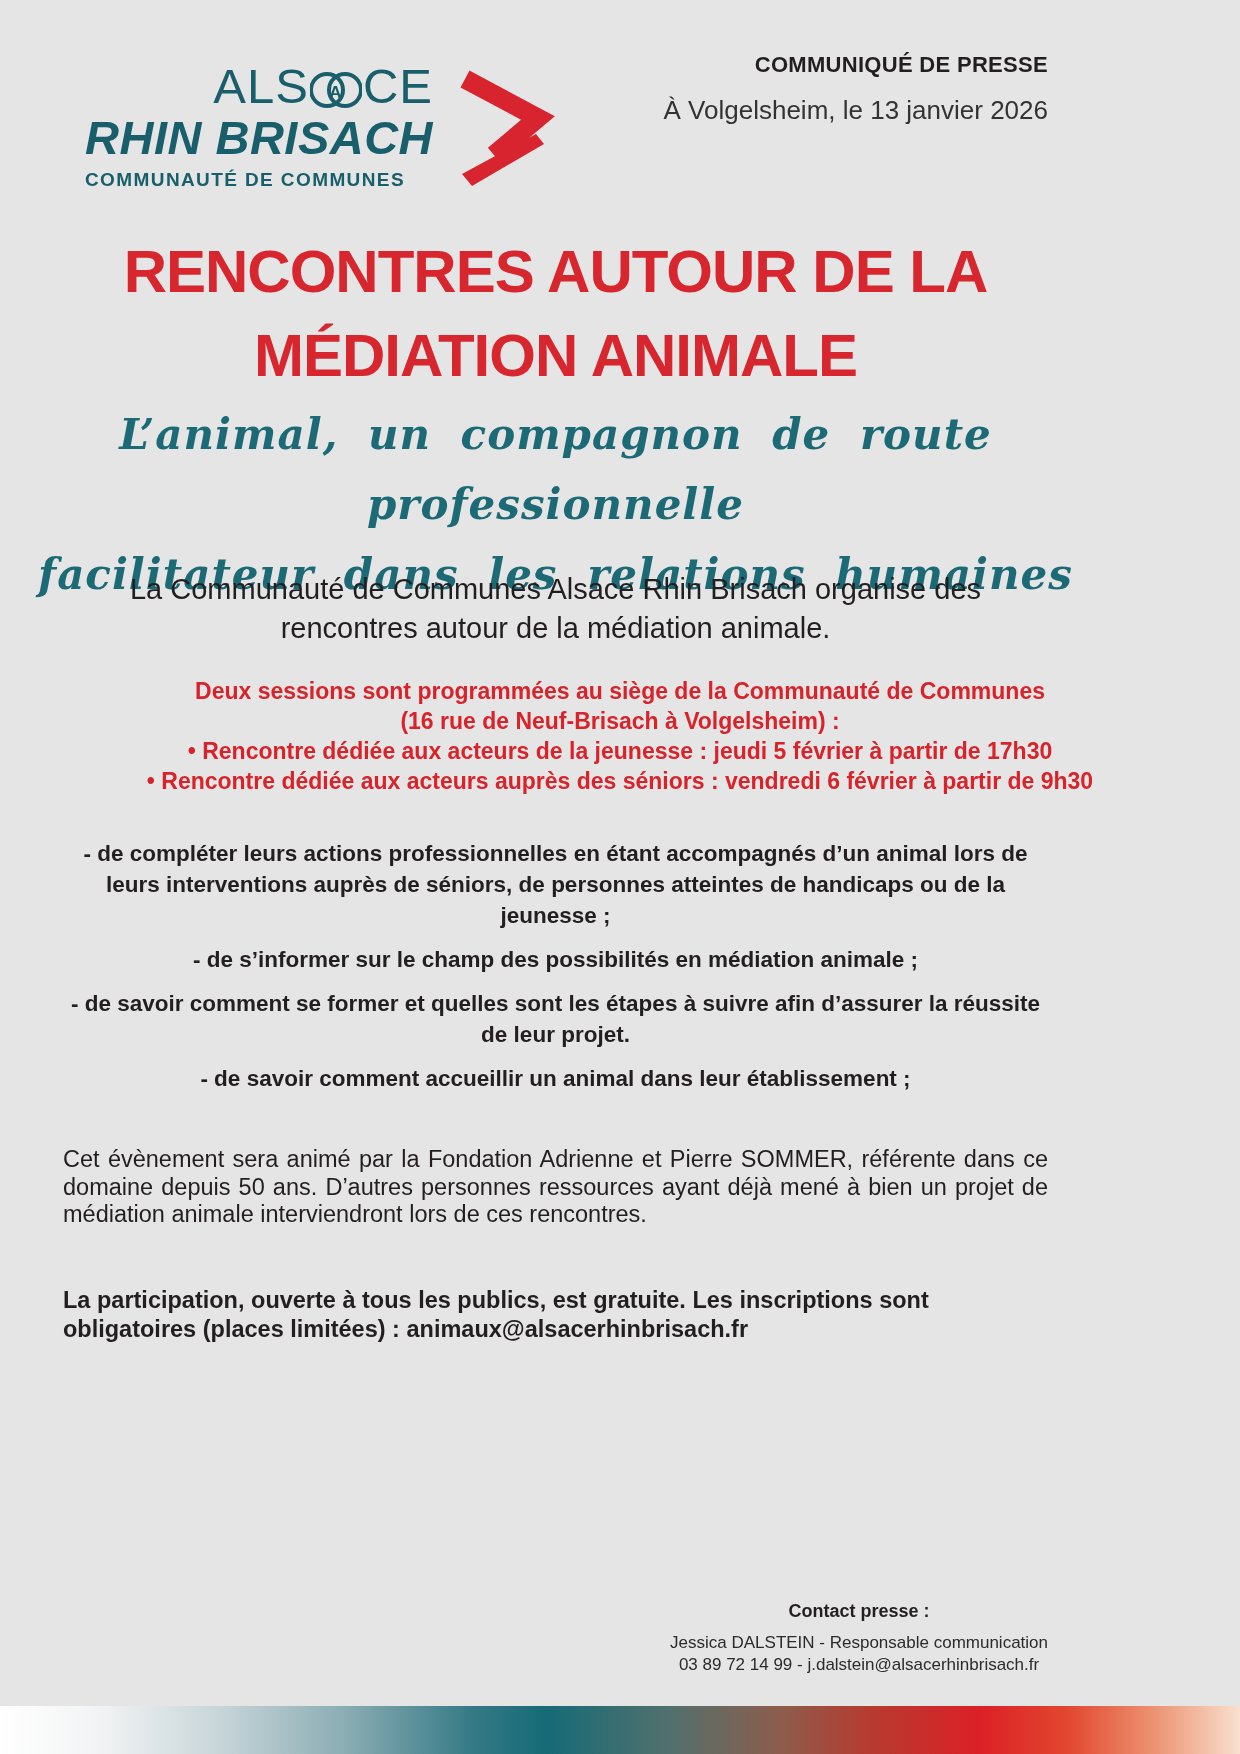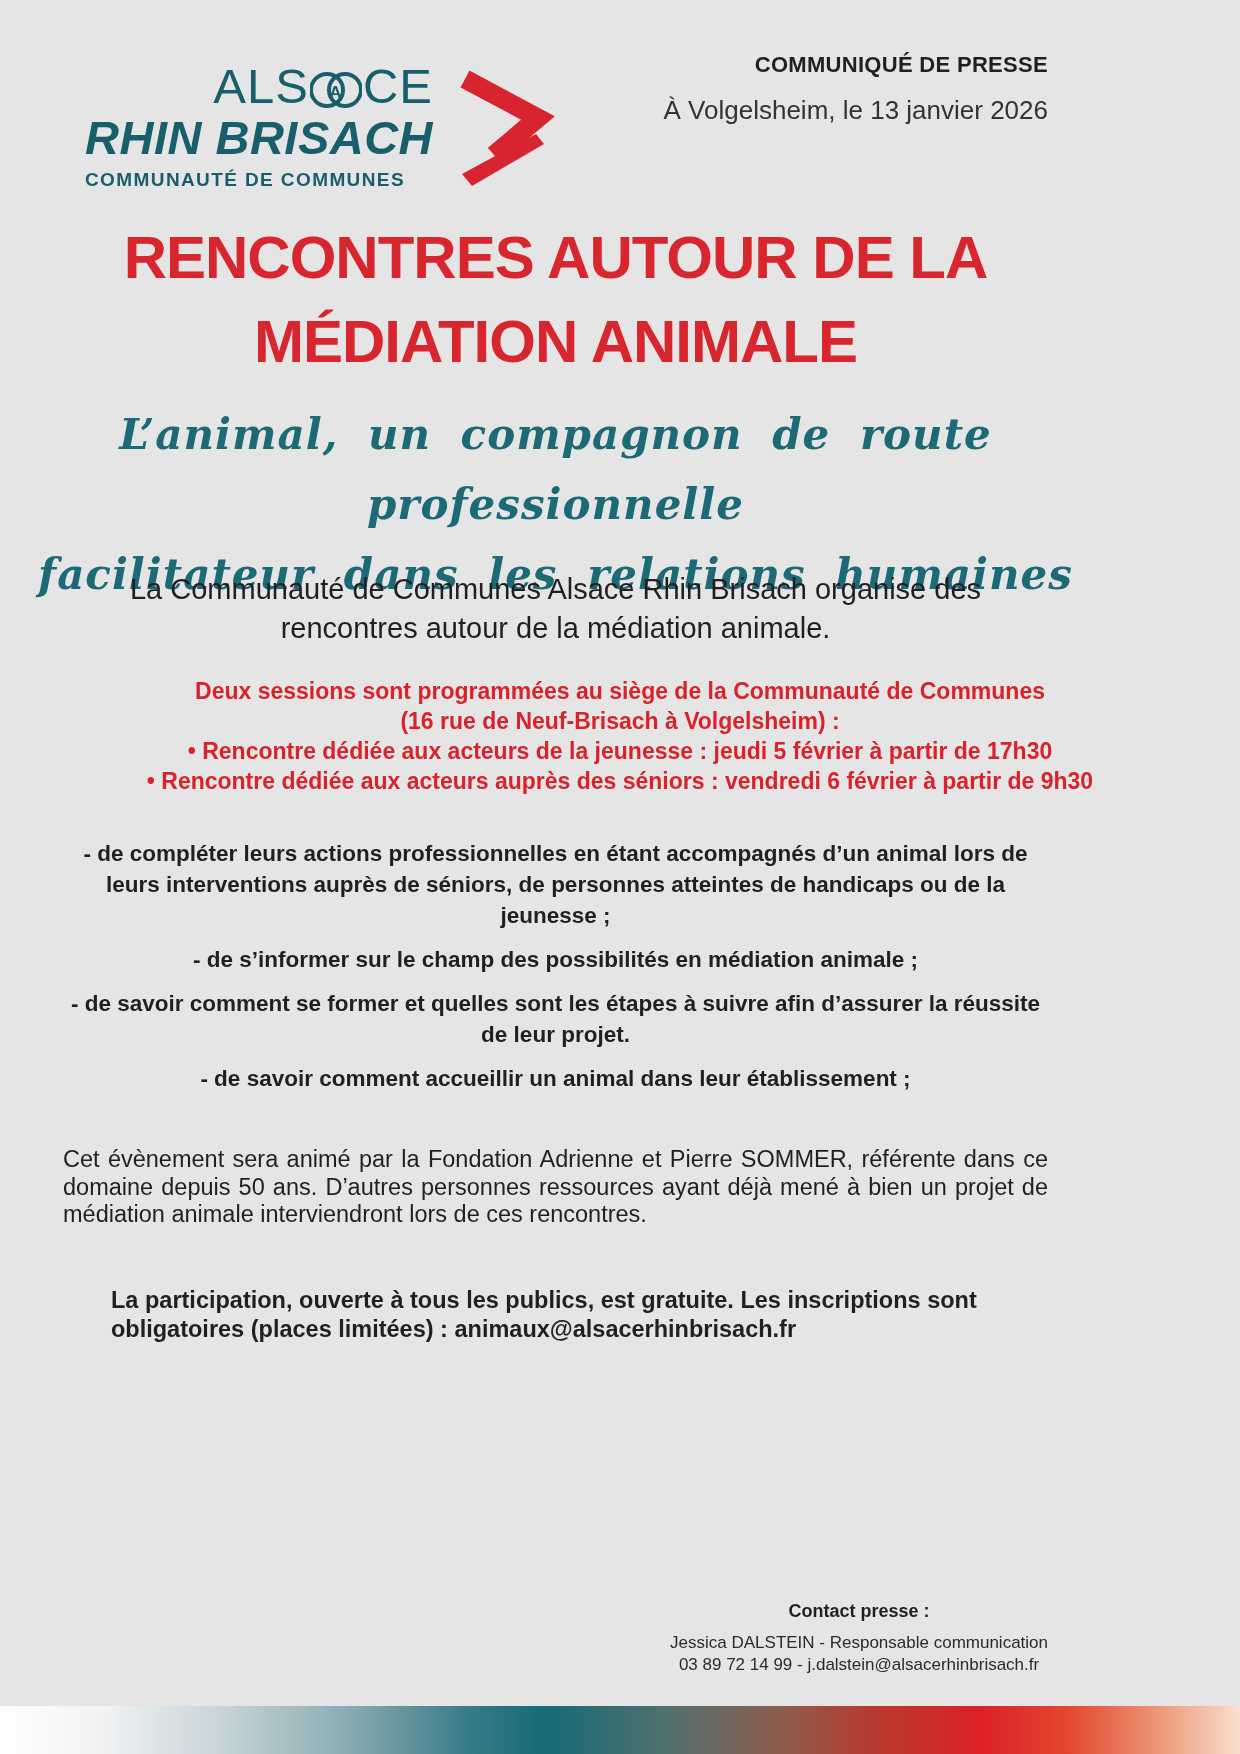--- a/index.html
+++ b/index.html
@@ -27,21 +27,21 @@
   .logo-communes { font-size: 19px; font-weight: 700; letter-spacing: 1.4px; margin-top: 9px; white-space: nowrap; }
   .logo-arrow { margin-left: 10px; margin-top: 8px; }
 
   
   .header-right { position: absolute; right: 192px; top: 52px; text-align: right; }
   .doc-type { font-size: 22px; font-weight: 700; letter-spacing: 0.3px; color: #231f20; }
   .dateline { font-size: 26px; font-weight: 400; color: #333333; margin-top: 17px; }
 
   
   .title {
-    position: absolute; left: 63px; width: 985px; top: 216px;
+    position: absolute; left: 63px; width: 985px; top: 230px;
     text-align: center; color: #d7262e; font-weight: 700;
     font-size: 60px; line-height: 84px; letter-spacing: -1px;
   }
 
   
   .subtitle {
     position: absolute; left: 33px; width: 1045px; top: 400px;
     text-align: center;
     font-family: "DejaVu Serif", "Liberation Serif", cursive, serif;
     font-style: italic; font-weight: 700;
@@ -74,21 +74,21 @@
   
   .animation {
     position: absolute; left: 63px; width: 985px; top: 1146px;
     font-size: 23.5px; line-height: 27.5px; text-align: justify; color: #231f20;
   }
   .animation .lead-bold { font-weight: 400; }
 
   .participation {
     position: absolute; left: 63px; width: 985px; top: 1286px;
     font-size: 23.5px; line-height: 28.5px; font-weight: 700;
-    text-align: left; color: #231f20; margin-left: 48px;
+    text-align: left; color: #231f20;
   }
 
   
   .contact { position: absolute; right: 192px; top: 1601px; text-align: center; }
   .contact-heading { font-size: 18px; font-weight: 700; margin-bottom: 10px; color: #231f20; }
   .contact-line { font-size: 17px; line-height: 22px; color: #2b2b2b; }
 
   
   .gradient-bar {
     position: absolute; left: 0; right: 0; bottom: 0; height: 48px;

